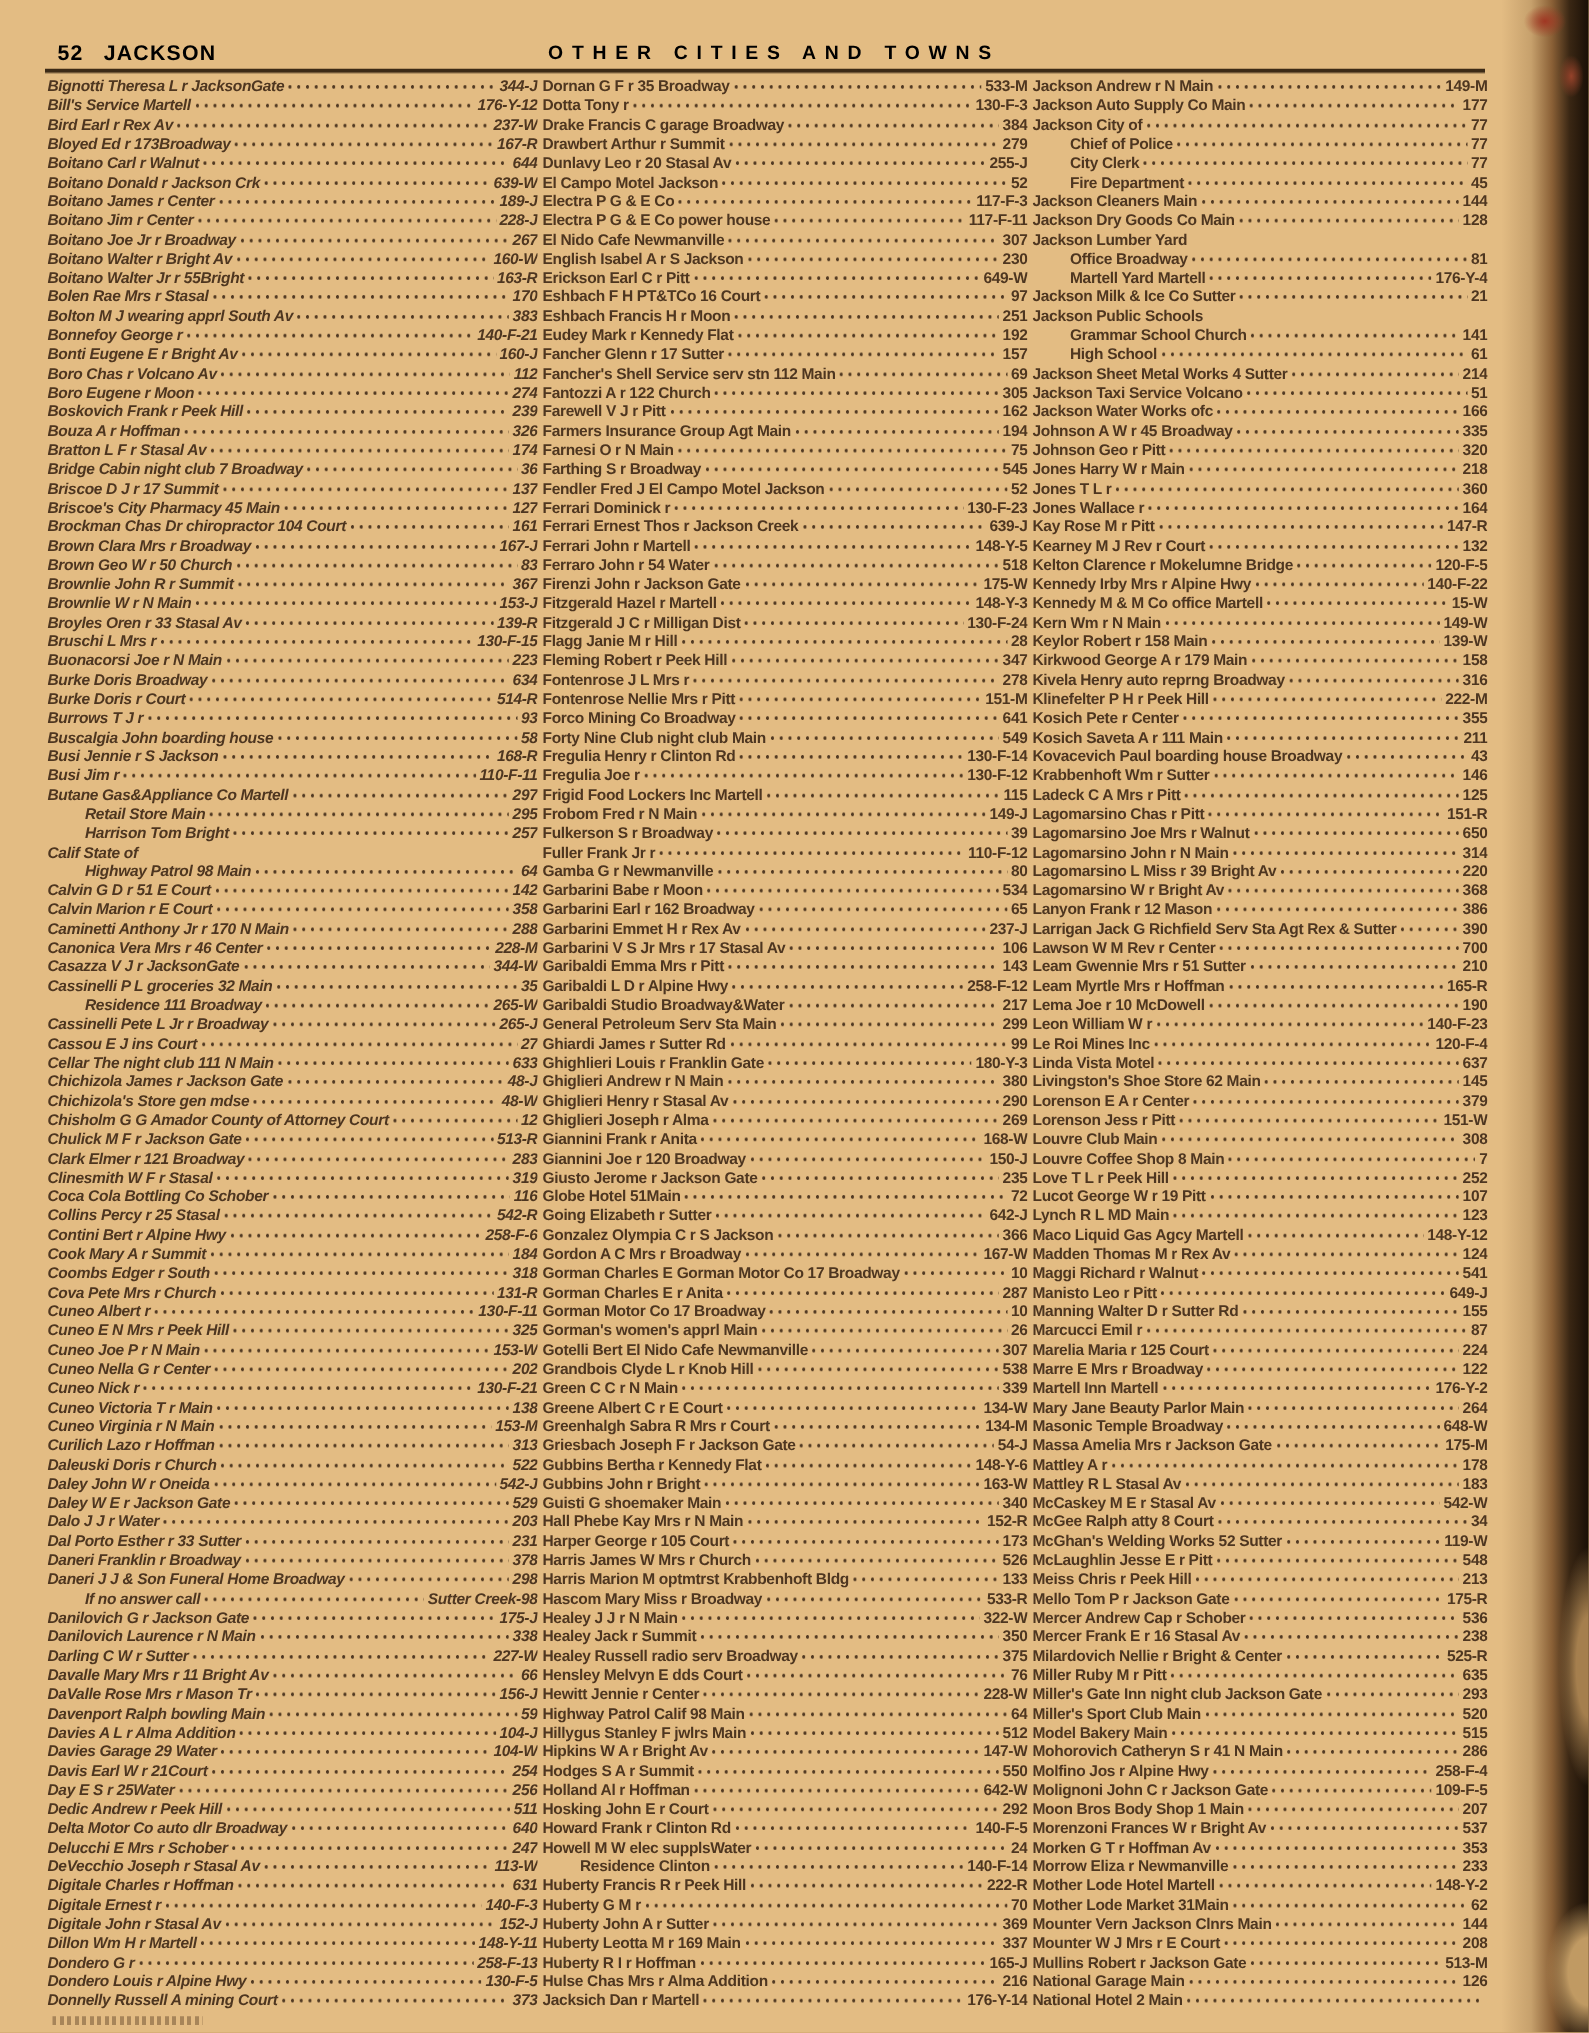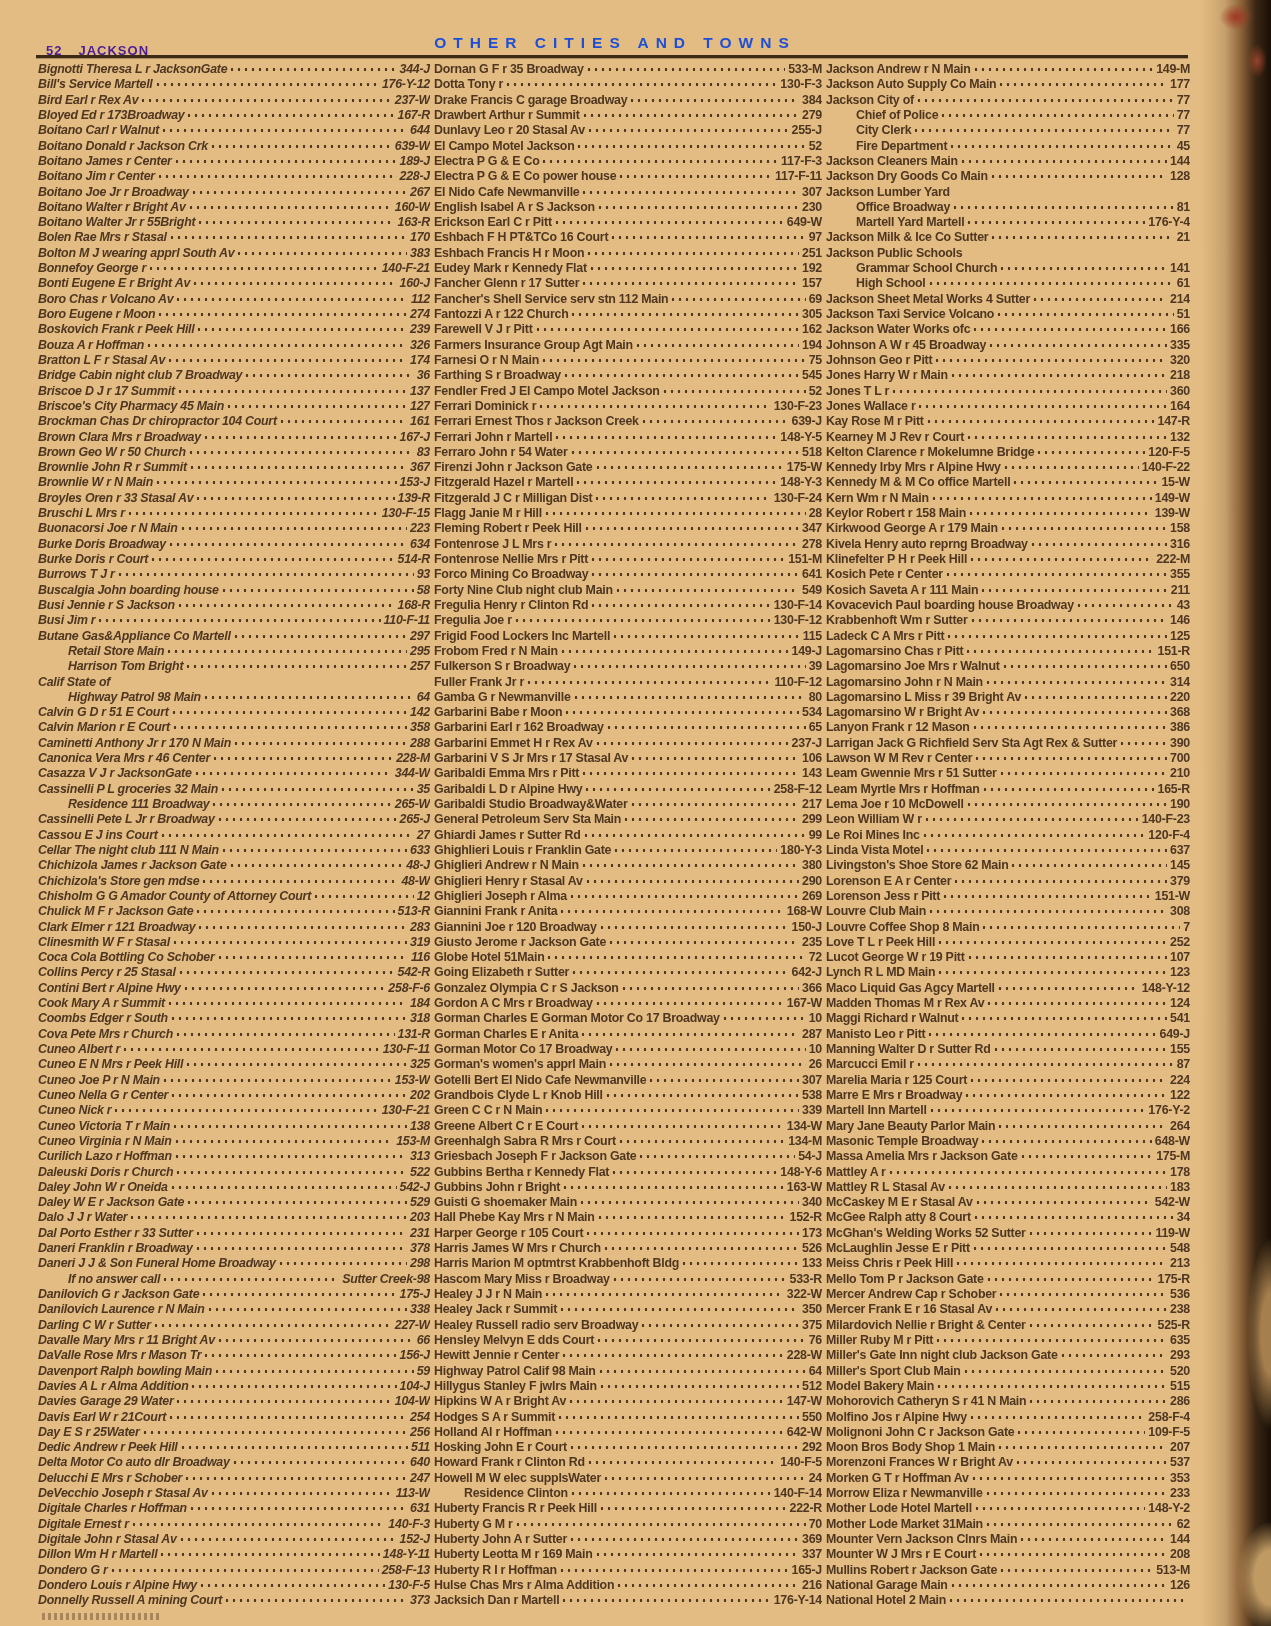--- a/index.html
+++ b/index.html
@@ -26,24 +26,24 @@
       linear-gradient(90deg, rgba(0,0,0,0) 0%, rgba(125,90,50,.28) 34%, #8a6036 58%, #3a2714 78%, #190f06 100%);
   }
   .smudge-red-1{position:absolute;top:4px;right:18px;width:34px;height:26px;border-radius:50%;
     background:radial-gradient(closest-side,#a03723,rgba(160,55,35,0));}
   .smudge-red-2{position:absolute;top:44px;right:4px;width:20px;height:34px;border-radius:50%;
     background:radial-gradient(closest-side,#95422a,rgba(149,66,42,0));}
   .bottom-microprint{position:absolute;left:42px;bottom:6px;width:120px;height:7px;opacity:.5;
     background:repeating-linear-gradient(90deg,#6b4e2f 0 3px,rgba(0,0,0,0) 3px 6px);}
 
   
-  .hdr-left{position:absolute;top:43px;left:46px;color:#4c1d95;font-weight:700;
-    font-size:13px;letter-spacing:1px;white-space:nowrap;}
+  .hdr-left{position:absolute;top:33px;left:46px;color:#000000;font-weight:700;
+    font-size:17px;letter-spacing:1px;white-space:nowrap;}
   .hdr-left .pgnum{margin-right:16px;}
-  .hdr-center{position:absolute;top:34px;left:430px;width:370px;text-align:center;color:#1d4ed8;
+  .hdr-center{position:absolute;top:34px;left:430px;width:370px;text-align:right;color:#000000;
     font-weight:700;font-size:15.5px;letter-spacing:7px;white-space:nowrap;}
   .hdr-rule{position:absolute;top:55px;left:36px;width:1152px;height:3px;background:#3c2a16;
     box-shadow:0 1px 0 rgba(60,42,22,.35);}
 
   
   .col{position:absolute;top:62px;}
   .col-1{left:38px;width:392px;font-style:italic;}
   .col-2{left:434px;width:388px;}
   .col-3{left:826px;width:364px;}
 

